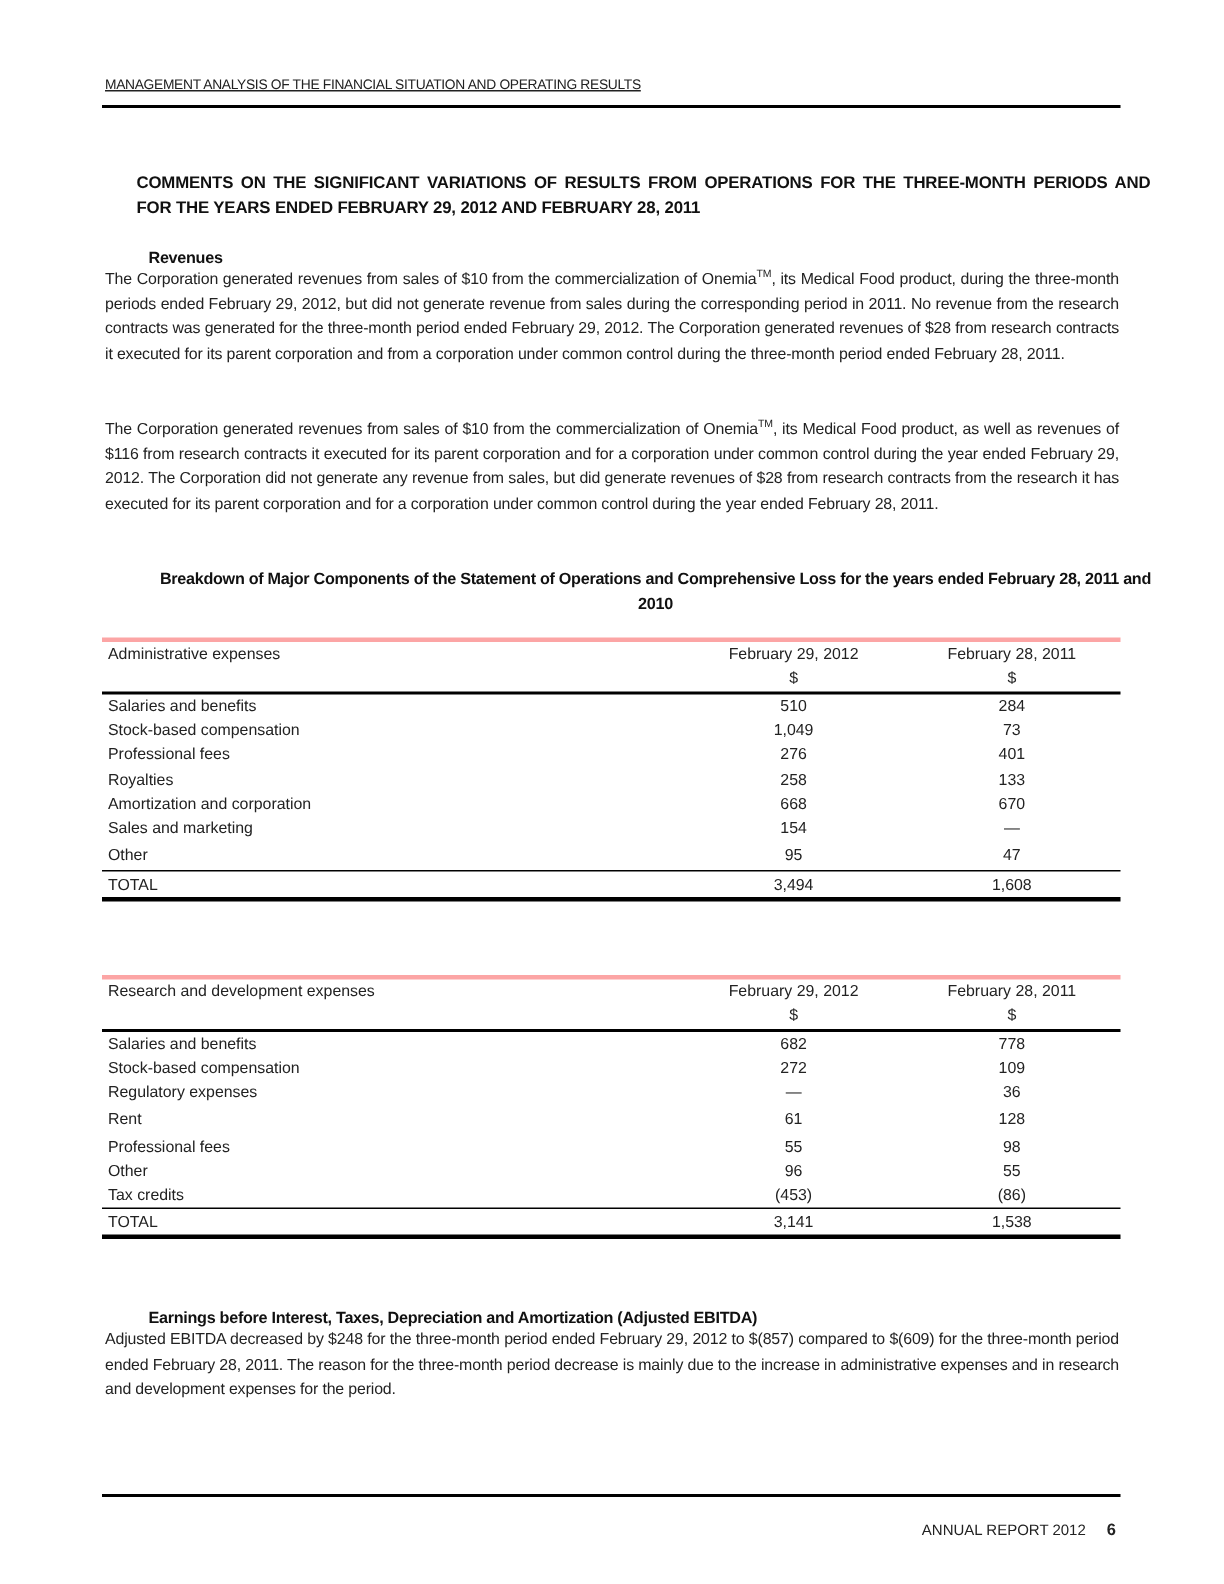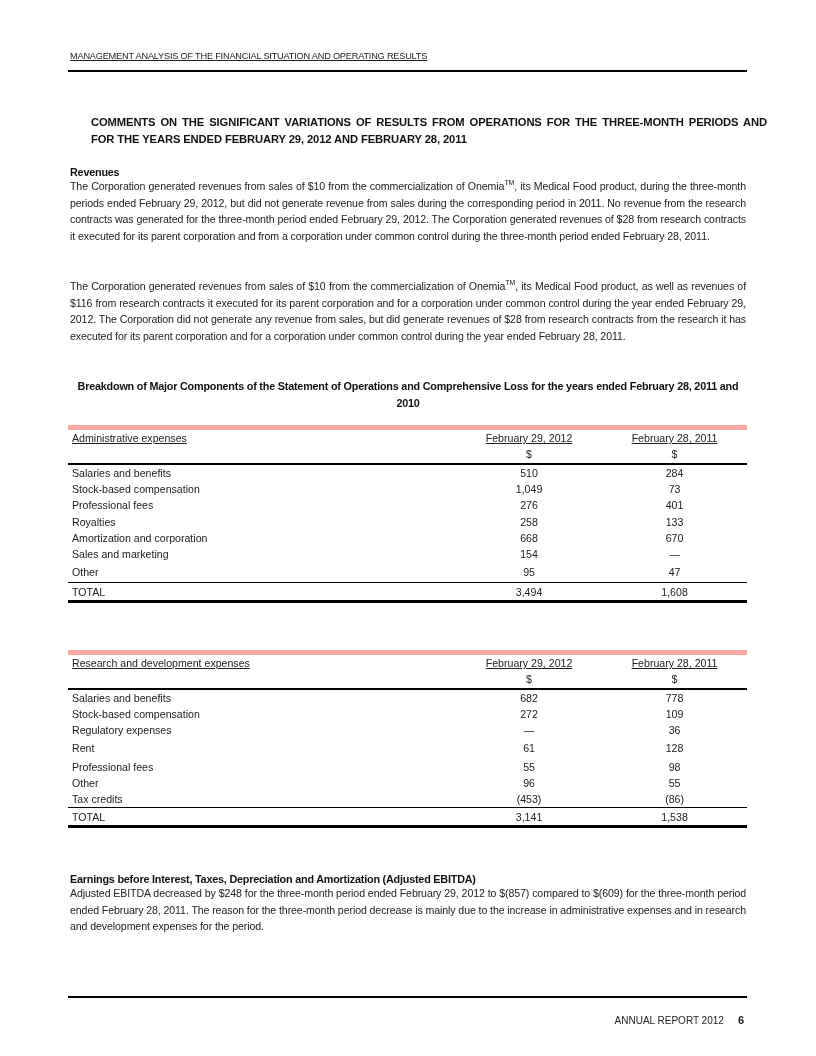--- a/index.html
+++ b/index.html
@@ -14,41 +14,41 @@
     }
     .header-rule {
       position: absolute; left: 68px; top: 70px; width: 679px; height: 2px; background: #000;
     }
     .main-title {
       position: absolute; left: 70px; top: 114px; width: 676px;
       font-size: 11.2px; font-weight: bold; line-height: 17px; color: #111;
       text-align: justify; letter-spacing: -0.1px; margin-left: 21px;
     }
     .section-heading {
-      font-size: 10.8px; font-weight: bold; color: #111; letter-spacing: -0.2px;
+      font-size: 10.8px; font-weight: bold; color: #111; letter-spacing: -0.2px; margin-left: 29px;
     }
     .para {
       font-size: 10.6px; line-height: 16.6px; text-align: justify; color: #222;
       letter-spacing: -0.1px;
     }
     .para sup { font-size: 7px; line-height: 0; }
     .block { position: absolute; left: 70px; width: 676px; }
     #revenues-block { top: 166px; }
     #revenues-para2 { top: 278px; }
     #breakdown-heading { top: 378px; line-height: 16.5px; text-align: center; }
     #ebitda-block { top: 873px; }
 
     table.fin {
       position: absolute; left: 68px; width: 679px; border-collapse: collapse;
       font-size: 10.6px; color: #222;
     }
     table.fin td { padding: 0 4px 0 4px; height: 16.3px; white-space: nowrap; }
     table.fin td.num { text-align: center; }
     table.fin td.c1 { width: 380px; }
-    table.fin tr.top-rule td { border-top: 5px solid #fca5a5; text-decoration: underline; }
+    table.fin tr.top-rule td { border-top: 3px solid #fca5a5; }
     table.fin tr.sub-rule td { border-bottom: 2.5px solid #000; }
     table.fin tr.total td { border-top: 1.5px solid #000; border-bottom: 3px solid #000; }
     table.fin tr.tall td { height: 20px; }
     #admin-table { top: 425px; }
     #rd-table { top: 650px; }
 
     .footer-rule {
       position: absolute; left: 68px; top: 996px; width: 679px; height: 2px; background: #000;
     }
     .footer {

